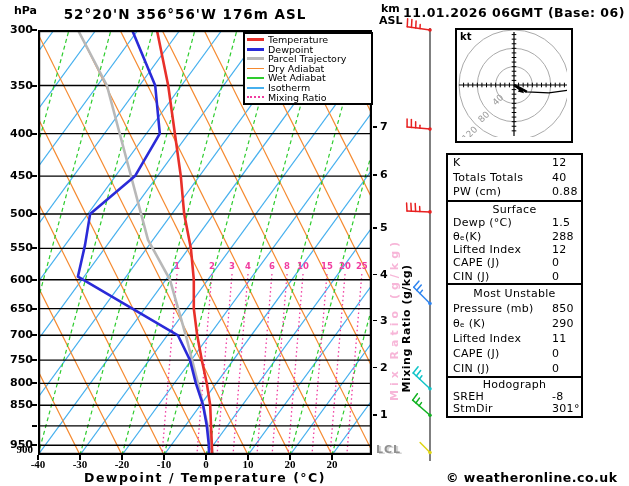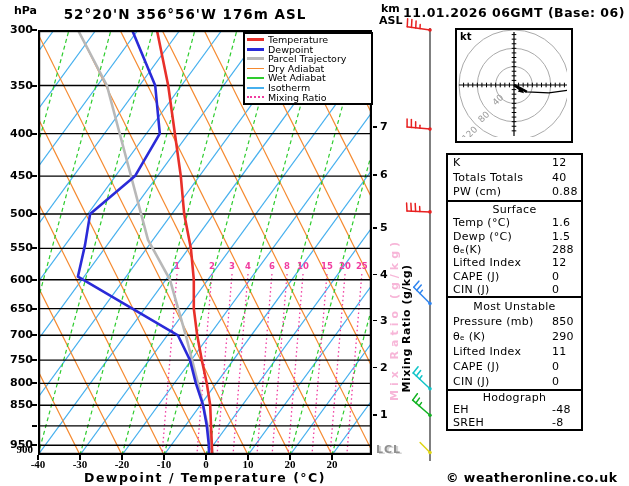--- a/index.html
+++ b/index.html
@@ -302,39 +302,38 @@
     </div>
 
   <div class="abs tables" id="tables">
       <div class="tbox tb1">
         <div class="trow"><span>K</span><span class="tval">12</span></div>
         <div class="trow"><span>Totals Totals</span><span class="tval">40</span></div>
         <div class="trow"><span>PW (cm)</span><span class="tval">0.88</span></div>
       </div>
       <div class="tbox tb2">
         <div class="trow thead">Surface</div>
-        <div class="trow"><span>Temp (°C)</span><span class="tval">1.6</span></div>
         <div class="trow"><span>Dewp (°C)</span><span class="tval">1.5</span></div>
         <div class="trow"><span>θₑ(K)</span><span class="tval">288</span></div>
         <div class="trow"><span>Lifted Index</span><span class="tval">12</span></div>
         <div class="trow"><span>CAPE (J)</span><span class="tval">0</span></div>
         <div class="trow"><span>CIN (J)</span><span class="tval">0</span></div>
       </div>
       <div class="tbox tb3">
         <div class="trow thead">Most Unstable</div>
         <div class="trow"><span>Pressure (mb)</span><span class="tval">850</span></div>
         <div class="trow"><span>θₑ (K)</span><span class="tval">290</span></div>
         <div class="trow"><span>Lifted Index</span><span class="tval">11</span></div>
         <div class="trow"><span>CAPE (J)</span><span class="tval">0</span></div>
         <div class="trow"><span>CIN (J)</span><span class="tval">0</span></div>
       </div>
       <div class="tbox tb4">
         <div class="trow thead">Hodograph</div>
-        <div class="trow"><span>EH</span><span class="tval">-48</span></div>
         <div class="trow"><span>SREH</span><span class="tval">-8</span></div>
+        <div class="trow"><span>StmDir</span><span class="tval">301°</span></div>
       </div>
     </div>
 
   <div class="abs footer" style="left:446px;top:470px;">© weatheronline.co.uk</div>
 <div class="plabel" style="left:6px;top:23px;">300</div>
     <div class="ptick" style="left:32px;top:29px;width:5px;height:2px;"></div>
     <div class="plabel" style="left:6px;top:78.5404899417612px;">350</div>
     <div class="ptick" style="left:32px;top:84.5404899417612px;width:5px;height:2px;"></div>
     <div class="plabel" style="left:6px;top:126.65185070437664px;">400</div>
     <div class="ptick" style="left:32px;top:132.65185070437664px;width:5px;height:2px;"></div>

